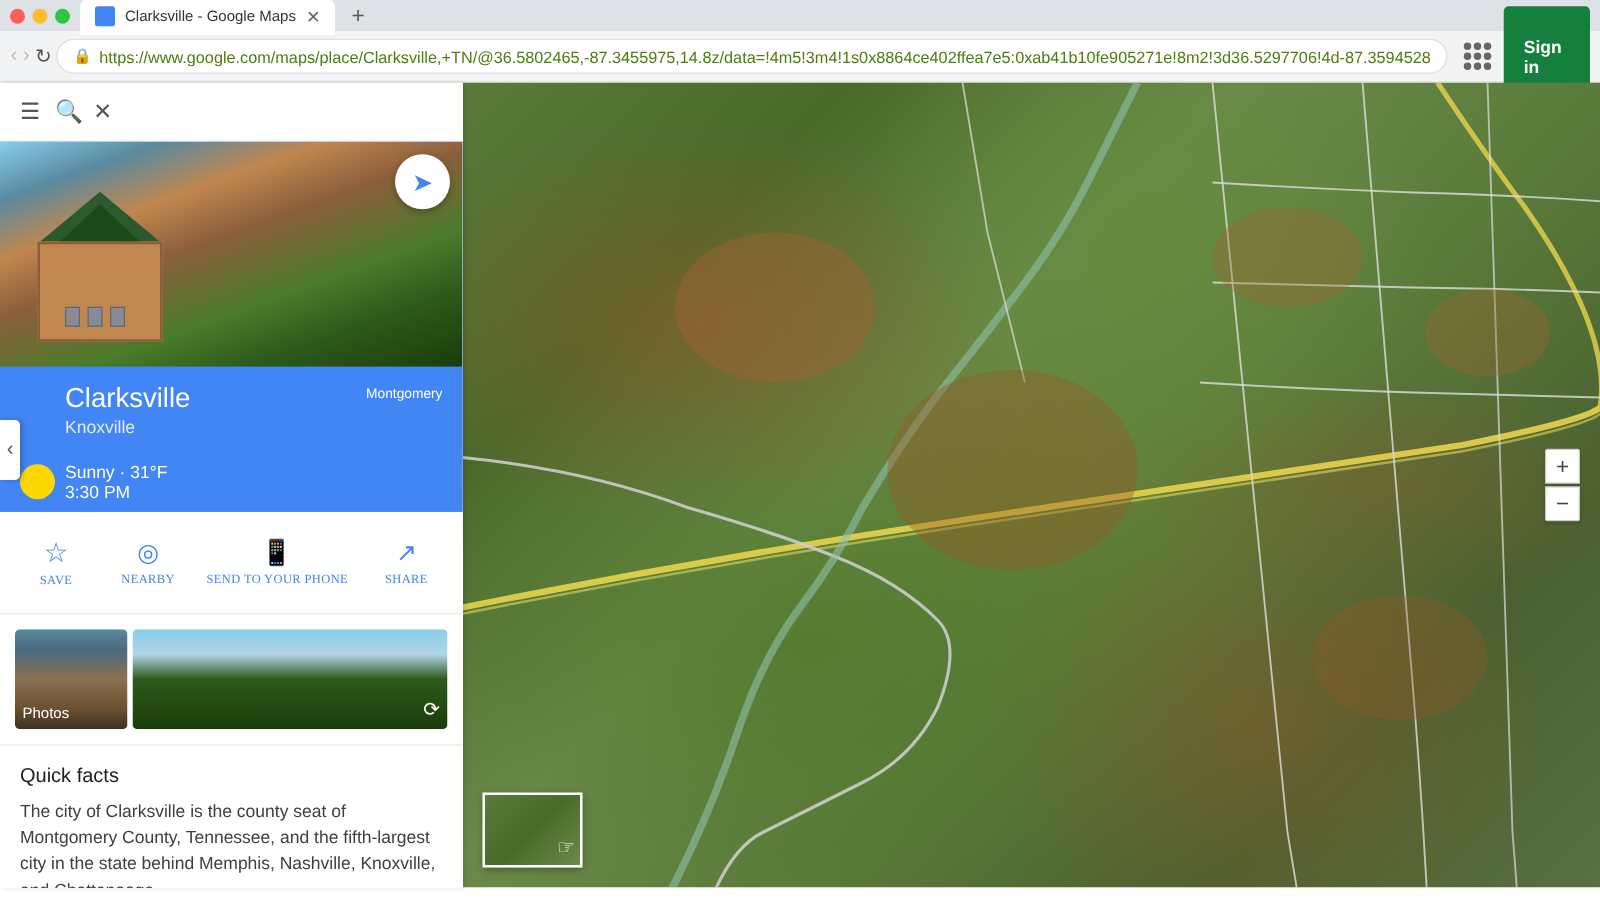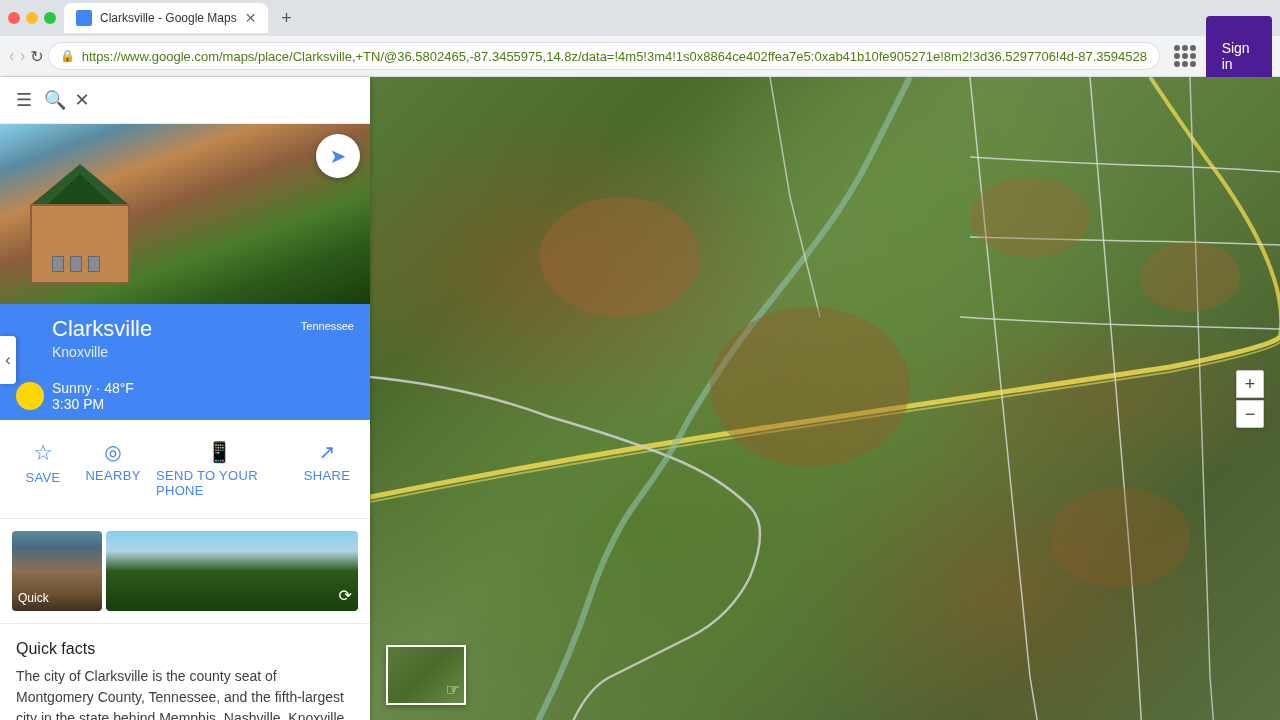--- a/index.html
+++ b/index.html
@@ -6,21 +6,21 @@
     body { width: 1280px; height: 720px; overflow: hidden; font-family: Arial, sans-serif; }
 
     
     .browser-chrome {
       background: #f1f3f4;
       border-bottom: 1px solid #dadce0;
     }
     .tab-bar {
       display: flex;
       align-items: center;
-      height: 36px;
+      height: 25px;
       padding: 0 8px;
       background: #dee1e6;
     }
     .tab-controls {
       display: flex;
       gap: 6px;
       margin-right: 8px;
     }
     .tab-control { width: 12px; height: 12px; border-radius: 50%; }
     .tab-control.red { background: #ff5f57; }
@@ -186,21 +186,21 @@
       display: flex;
       flex-direction: column;
       align-items: center;
       gap: 4px;
       cursor: pointer;
       padding: 4px 8px;
       border-radius: 8px;
       min-width: 70px;
     }
     .action-icon { font-size: 22px; color: #4285f4; }
-    .action-label { font-size: 13px; color: #4285f4; text-align: left; font-weight: 500; text-transform: uppercase; letter-spacing: 0.3px; }
+    .action-label { font-size: 10px; color: #4285f4; text-align: right; font-weight: 500; text-transform: uppercase; letter-spacing: 0.3px; font-family: Liberation Serif, serif; }
 
     
     .photos-section {
       padding: 12px;
       border-bottom: 1px solid #e8eaed;
     }
     .photos-grid { display: flex; gap: 4px; }
     .photo-thumb {
       width: 90px; height: 80px;
       border-radius: 4px;
@@ -317,24 +317,24 @@
     .apps-btn {
       width: 32px; height: 32px;
       display: flex; align-items: center; justify-content: center;
       border-radius: 50%; cursor: pointer;
     }
     .apps-grid { 
       display: grid; grid-template-columns: repeat(3,6px); gap: 2px;
     }
     .apps-dot { width: 6px; height: 6px; background: #666; border-radius: 50%; }
     .sign-in-btn {
-      background: #4c1d95; color: #fff;
+      background: #15803d; color: #fff;
       border-radius: 4px; padding: 24px 16px;
       font-size: 14px; cursor: pointer;
-      font-weight: 400;
+      font-weight: 700;
     }
   </style>
 </head>
 <body>
 
 <div class="browser-chrome">
   <div class="tab-bar">
     <div class="tab-controls">
       <div class="tab-control red"></div>
       <div class="tab-control yellow"></div>
@@ -402,28 +402,28 @@
           <span class="directions-icon">➤</span>
         </div>
       </div>
       <div class="place-info">
         <div style="display:flex;justify-content:space-between;align-items:flex-start;padding-left:36px;">
           <div>
             <div class="place-name">Clarksville</div>
             <div class="place-state">Knoxville</div>
           </div>
           <div style="text-align:center;">
-            <div style="color:#fff;font-size:11px;margin-top:4px;">Tennessee</div>
+            <div style="color:#fff;font-size:11px;margin-top:4px;">Montgomery</div>
           </div>
         </div>
       </div>
       <div class="weather-row">
         <div class="sun-icon"></div>
         <div>
-          <div class="weather-text">Sunny · 48°F</div>
+          <div class="weather-text">Sunny · 31°F</div>
           <div class="weather-text">3:30 PM</div>
         </div>
       </div>
     </div>
 
     <div class="action-buttons">
       <div class="action-btn">
         <span class="action-icon">☆</span>
         <span class="action-label">SAVE</span>
       </div>
@@ -438,21 +438,21 @@
       <div class="action-btn">
         <span class="action-icon" style="font-size:20px;">↗</span>
         <span class="action-label">SHARE</span>
       </div>
     </div>
 
     <div class="photos-section">
       <div class="photos-grid">
         <div class="photo-thumb">
           <div class="photo-bg1" style="background:linear-gradient(180deg,#5a8a9f 0%,#4a6a80 20%,#8B7050 50%,#6a5030 80%,#3a3020 100%);width:100%;height:100%;"></div>
-          <span class="photo-label">Quick</span>
+          <span class="photo-label">Photos</span>
         </div>
         <div class="photo-thumb-large">
           <div style="width:100%;height:100%;background:linear-gradient(180deg,#87CEEB 0%,#b0d4e8 25%,#2d5a1b 50%,#1a3d0a 100%);"></div>
           <span class="panorama-icon">⟳</span>
         </div>
       </div>
     </div>
 
     <div class="quick-facts">
       <div class="quick-facts-title">Quick facts</div>

